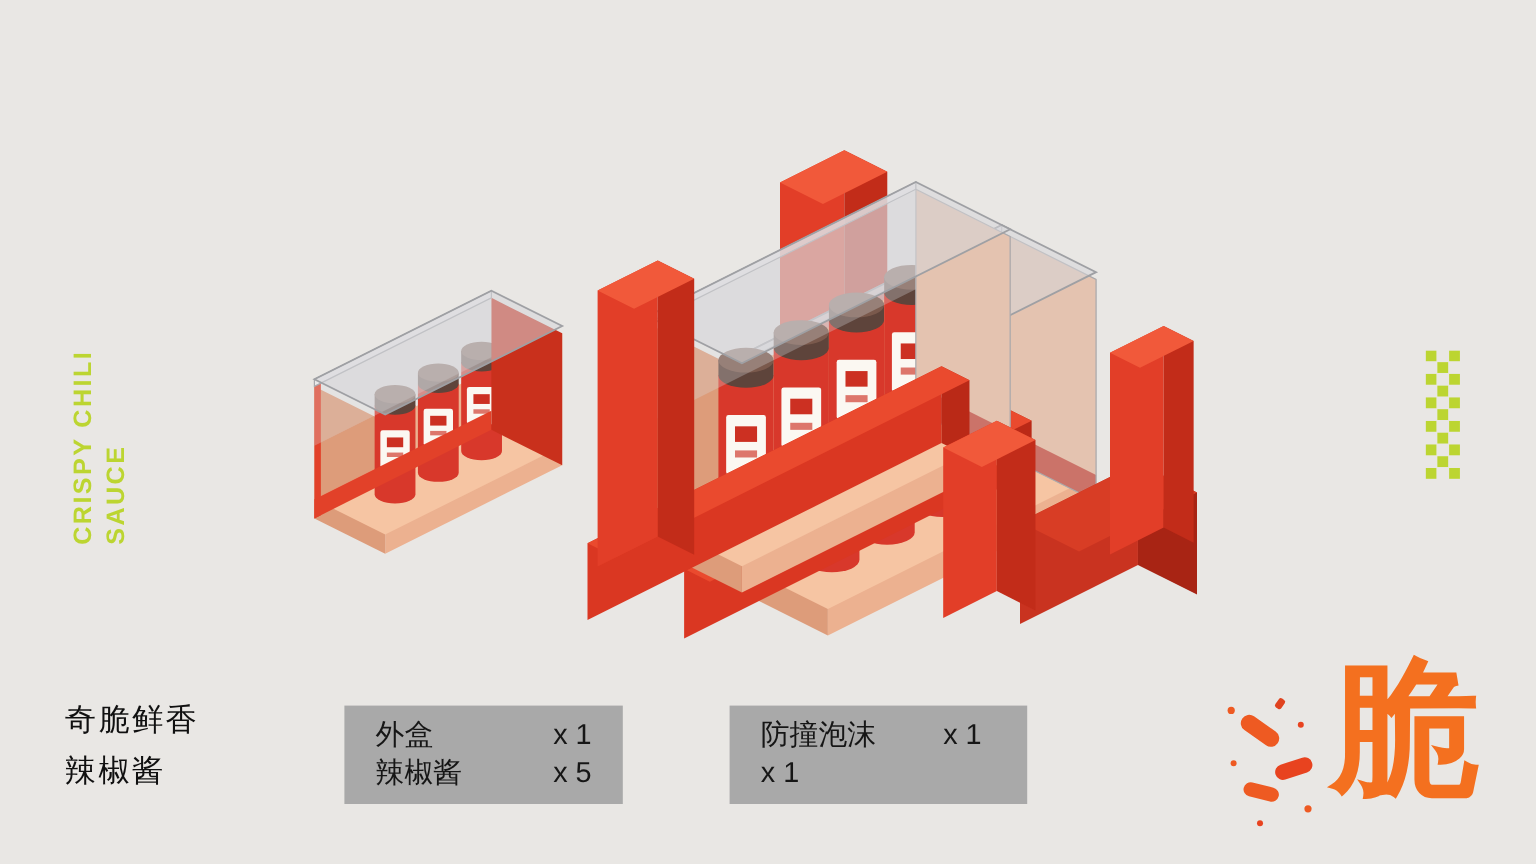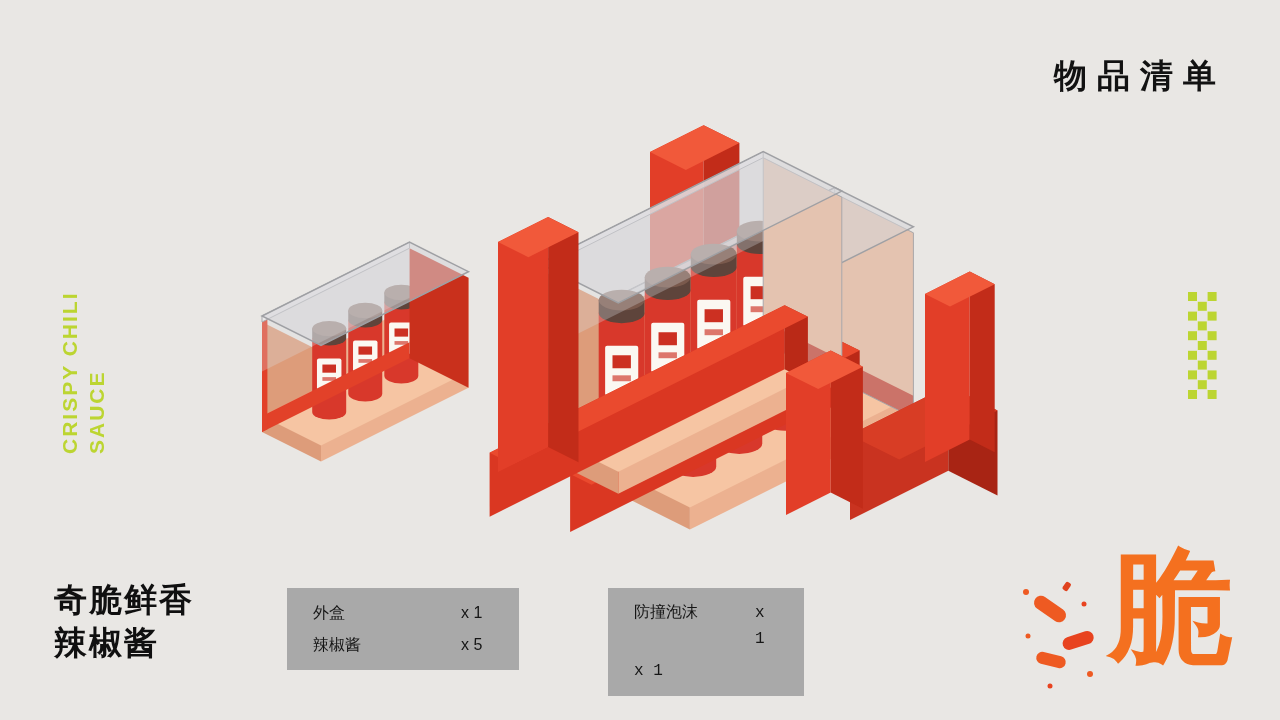--- a/index.html
+++ b/index.html
@@ -5,41 +5,40 @@
   html,body{margin:0;padding:0;}
   .page{position:relative;width:1280px;height:720px;background:#e9e7e4;overflow:hidden;
         font-family:"Liberation Sans","DejaVu Sans",sans-serif;}
   .title-left{position:absolute;left:56px;top:50px;font-size:40px;font-weight:900;
               color:#f4701f;letter-spacing:3px;}
   .title-right{position:absolute;right:54px;top:54px;font-size:33px;font-weight:900;
                color:#121212;letter-spacing:10px;}
   .vlabel{position:absolute;left:-10px;top:330px;width:190px;height:58px;
           transform:rotate(-90deg);color:#bcd531;font-weight:bold;font-size:21px;
           line-height:27px;letter-spacing:2px;}
-  .product-name{position:absolute;left:54px;top:578px;font-size:33px;font-weight:700;
+  .product-name{position:absolute;left:54px;top:578px;font-size:26px;font-weight:400;
                 line-height:43px;color:#101010;letter-spacing:2px;}
   .lbox{position:absolute;top:588px;background:#a9a9a9;padding:9px 0;}
   .lbox1{left:287px;width:232px;}
-  .lbox2{left:608px;width:196px;font-family:Liberation Mono, monospace;}
-  .lrow{display:flex;padding:3px 26px;font-size:16px;color:#161616;line-height:26px;}
+  .lbox2{left:608px;width:248px;}
+  .lrow{display:flex;padding:3px 26px;font-size:24px;color:#161616;line-height:26px;}
   .lrow .lab{width:148px;}
   .lbox2 .lrow .lab{width:152px;}
   .iso{position:absolute;left:0;top:0;}
   .checker{position:absolute;left:1188px;top:292px;}
   .logo{position:absolute;left:1020px;top:540px;width:215px;height:165px;}
   .logo-glyph{position:absolute;right:2px;top:2px;font-size:126px;font-weight:900;
               color:#f4701f;line-height:130px;}
   .chilis{position:absolute;left:0px;top:34px;}
 </style>
 </head>
 <body>
 
 <div class="page">
 
-  <div class="title-right">物品清单</div>
 
   <div class="vlabel">
     <div>CRISPY CHILI</div>
     <div>SAUCE</div>
   </div>
 
   <svg class="iso" width="1280" height="720" viewBox="0 0 1280 720">
     <g id="g-small">
         <polygon points="321.0,461.5 468.5,387.7 468.5,277.7 321.0,351.5" fill="#ecb190"></polygon>
         <polygon points="262.0,432.0 321.0,461.5 321.0,351.5 262.0,322.0" fill="#dd9c7a"></polygon>

